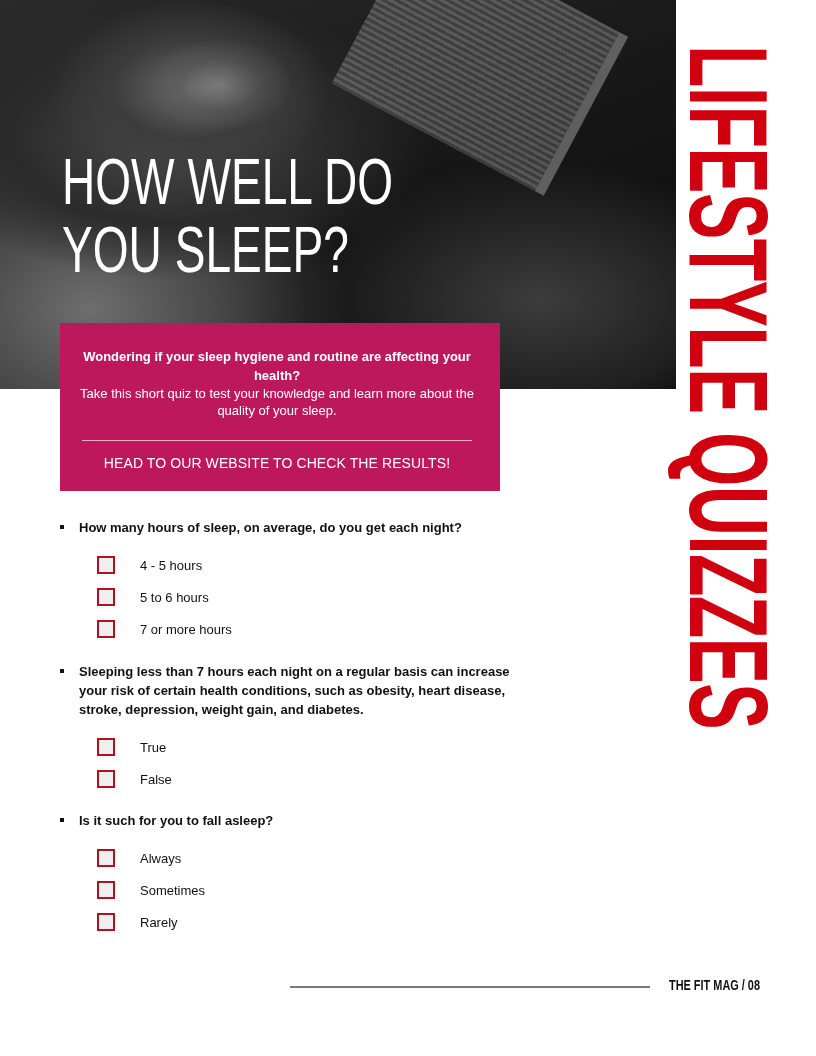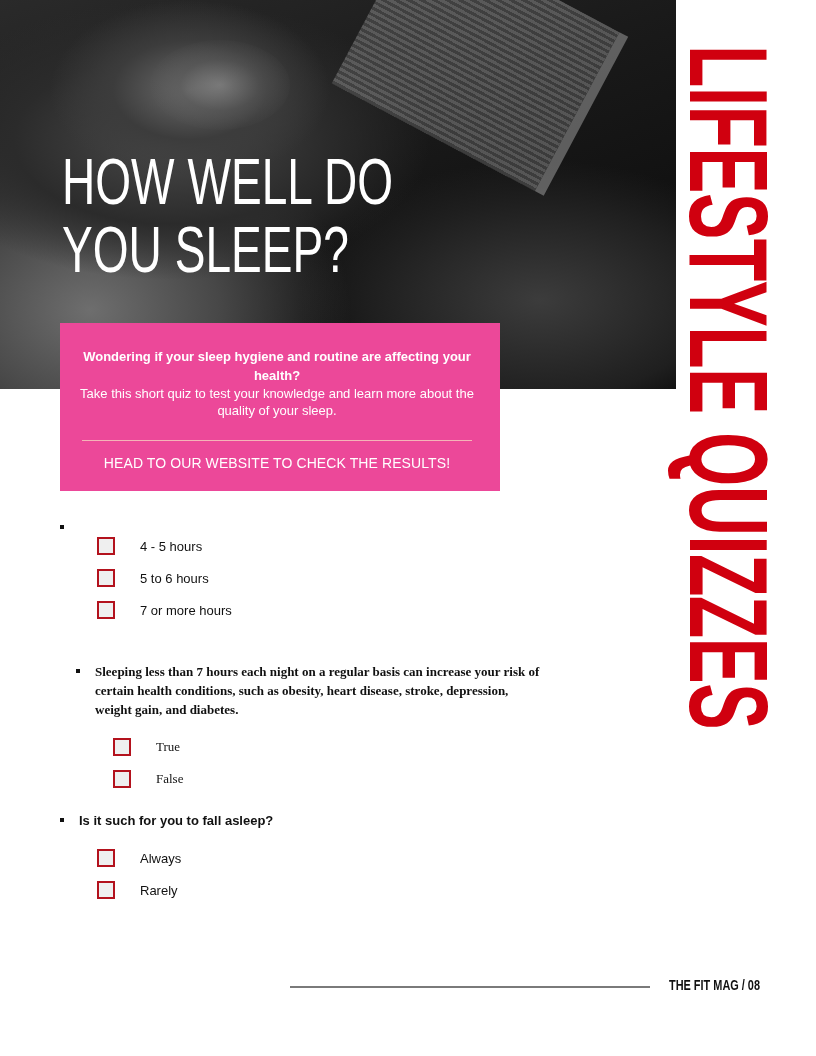--- a/index.html
+++ b/index.html
@@ -38,21 +38,21 @@
       font-family: "Liberation Sans Narrow", "Liberation Sans", sans-serif;
       font-size: 64px; line-height: 68px; letter-spacing: 0px;
       font-weight: 400;
       transform: scaleX(0.72); transform-origin: left top;
       white-space: nowrap;
     }
     .hero .title span { display: block; }
 
     .intro-box {
       position: absolute; left: 60px; top: 323px; width: 440px; height: 168px;
-      background: #ec4899;
+      background: #be185d;
       color: #ffffff; text-align: center;
       box-sizing: border-box; padding: 24px 26px 0 20px;
     }
     .intro-box .lead { font-weight: 700; font-size: 13px; line-height: 19px; }
     .intro-box .sub { font-size: 13px; line-height: 17px; }
     .intro-box .rule {
       height: 1px; background: #f4b4b8; margin: 21px 2px 14px 2px;
     }
     .intro-box .cta { font-weight: 400; font-size: 14px; letter-spacing: 0.1px; }
 
@@ -81,21 +81,21 @@
     }
     .question .qtext { font-weight: 700; font-size: 13px; line-height: 19px; color: #111; }
     .options { margin-top: 12px; padding-left: 18px; }
     .option { display: flex; align-items: center; height: 32px; gap: 12px; }
     .checkbox {
       width: 18px; height: 18px; border: 2.5px solid #b3121d; background: #efefef;
       box-sizing: border-box; margin-right: 13px; flex: none;
     }
     .option .label { font-size: 13px; color: #111; }
     .q1 { position: absolute; top: 0; left: 0; width: 450px; }
-    .q2 { position: absolute; top: 144px; left: 16px; width: 450px; font-family: Liberation Serif, serif; }
+    .q2 { position: absolute; top: 144px; left: 0; width: 450px; }
     .q3 { position: absolute; top: 293px; left: 0; width: 450px; }
 
     .footer-rule {
       position: absolute; left: 290px; top: 986px; width: 360px; height: 2px; background: #7a7a7a;
     }
     .footer-label {
       position: absolute; left: 669px; top: 977px;
       font-family: "Liberation Sans", sans-serif; font-weight: 700;
       font-size: 14px; color: #111;
       transform: scaleX(0.78); transform-origin: left top; white-space: nowrap;
@@ -120,20 +120,21 @@
   <div class="cta">HEAD TO OUR WEBSITE TO CHECK THE RESULTS!</div>
 </div>
 
 <div class="vertical-title">
   <div class="txt"><span class="inner">LIFESTYLE QUIZZES</span></div>
 </div>
 
 <div class="quiz">
   <div class="question q1">
     <span class="bullet"></span>
+    <div class="qtext">How many hours of sleep, on average, do you get each night?</div>
     <div class="options">
       <div class="option">
         <span class="checkbox"></span>
         <span class="label">4 - 5 hours</span>
       </div>
       <div class="option">
         <span class="checkbox"></span>
         <span class="label">5 to 6 hours</span>
       </div>
       <div class="option">
@@ -161,20 +162,24 @@
   <div class="question q3">
     <span class="bullet"></span>
     <div class="qtext">Is it such for you to fall asleep?</div>
     <div class="options">
       <div class="option">
         <span class="checkbox"></span>
         <span class="label">Always</span>
       </div>
       <div class="option">
         <span class="checkbox"></span>
+        <span class="label">Sometimes</span>
+      </div>
+      <div class="option">
+        <span class="checkbox"></span>
         <span class="label">Rarely</span>
       </div>
     </div>
   </div>
 </div>
 
 <div class="footer-rule"></div>
 <div class="footer-label">THE FIT MAG / 08</div>
 
 </body></html>

